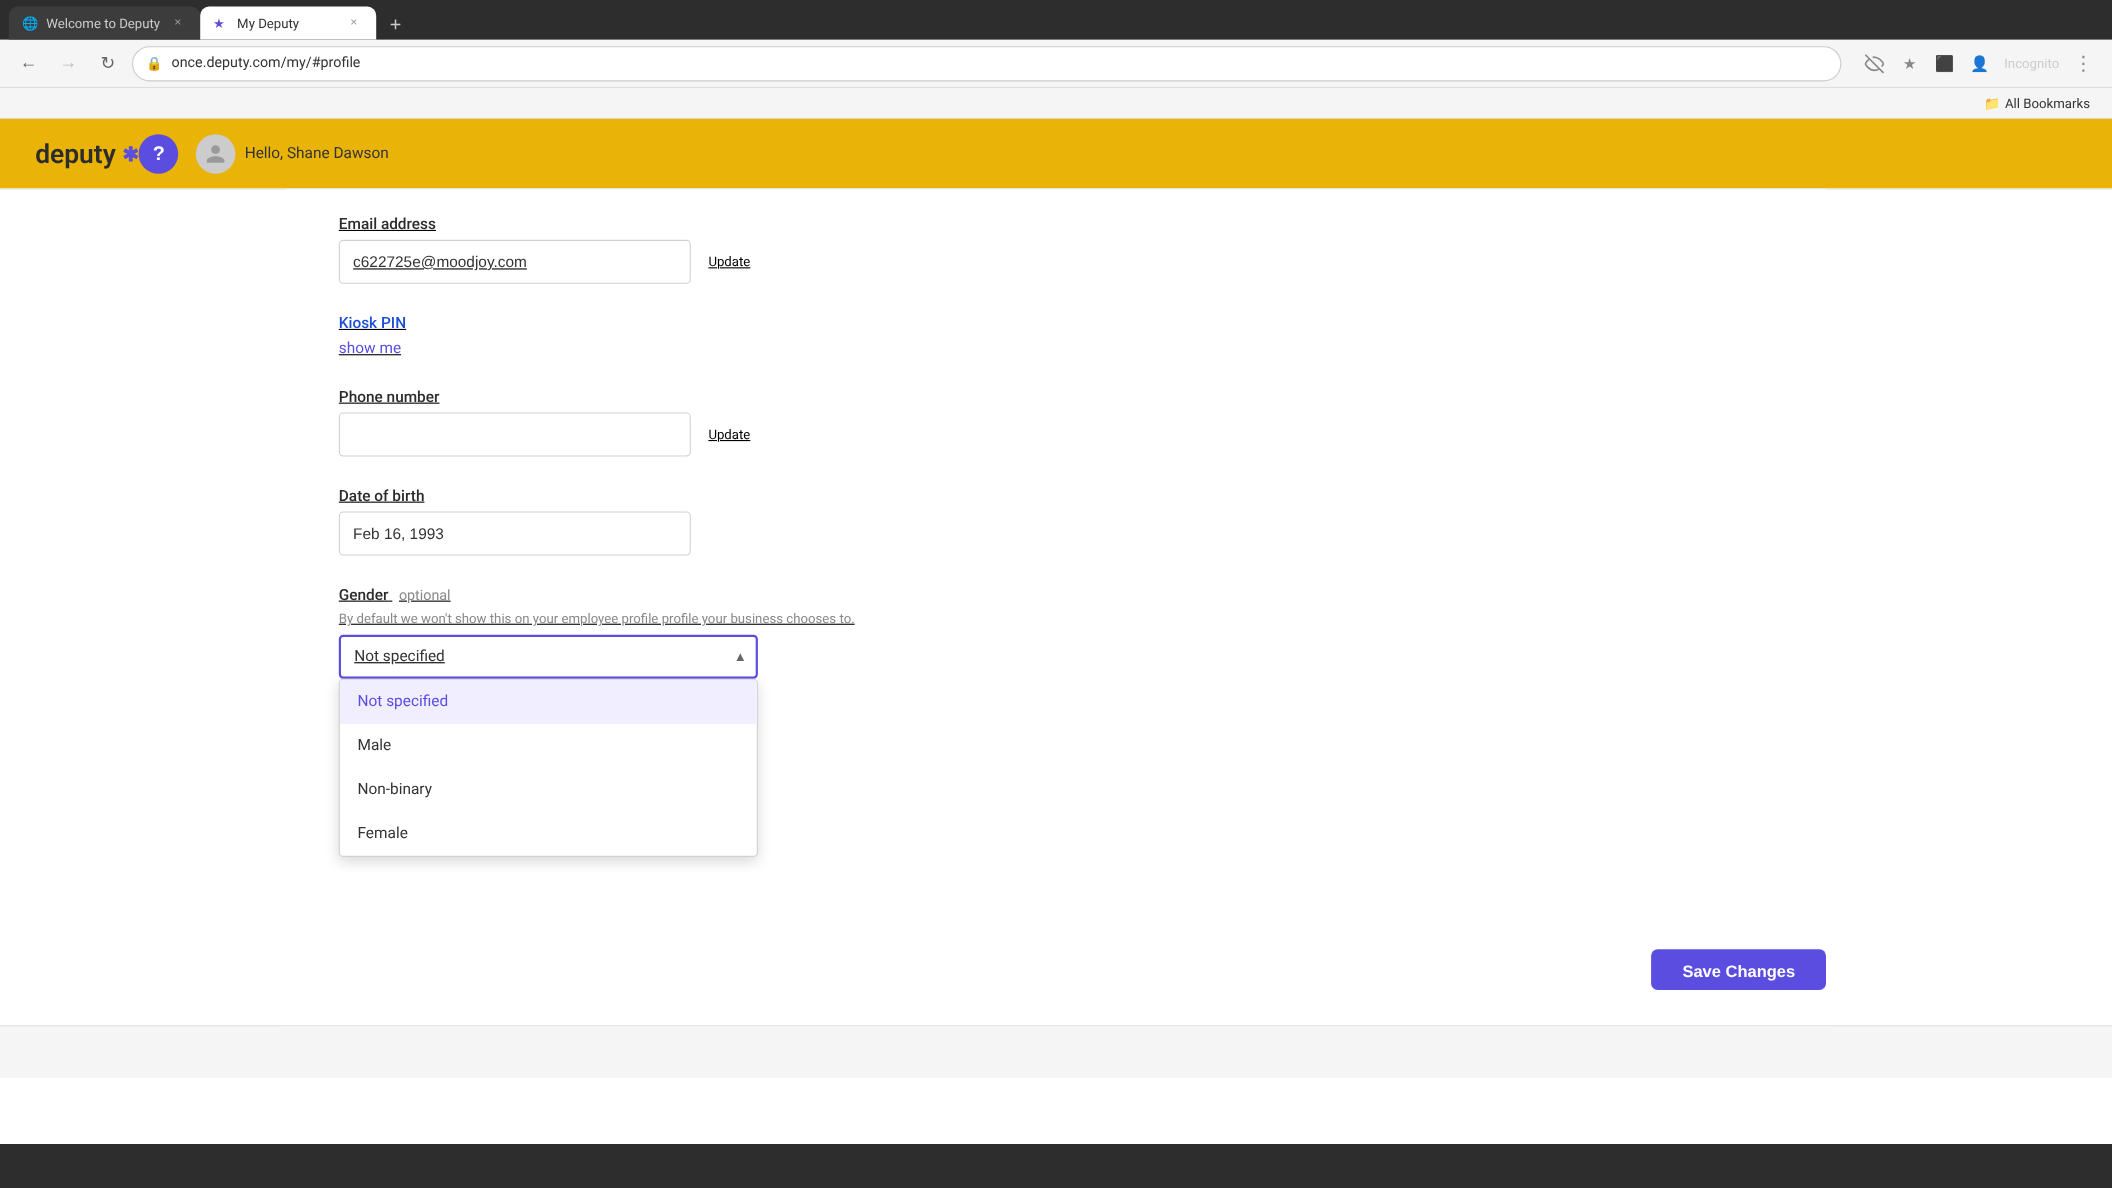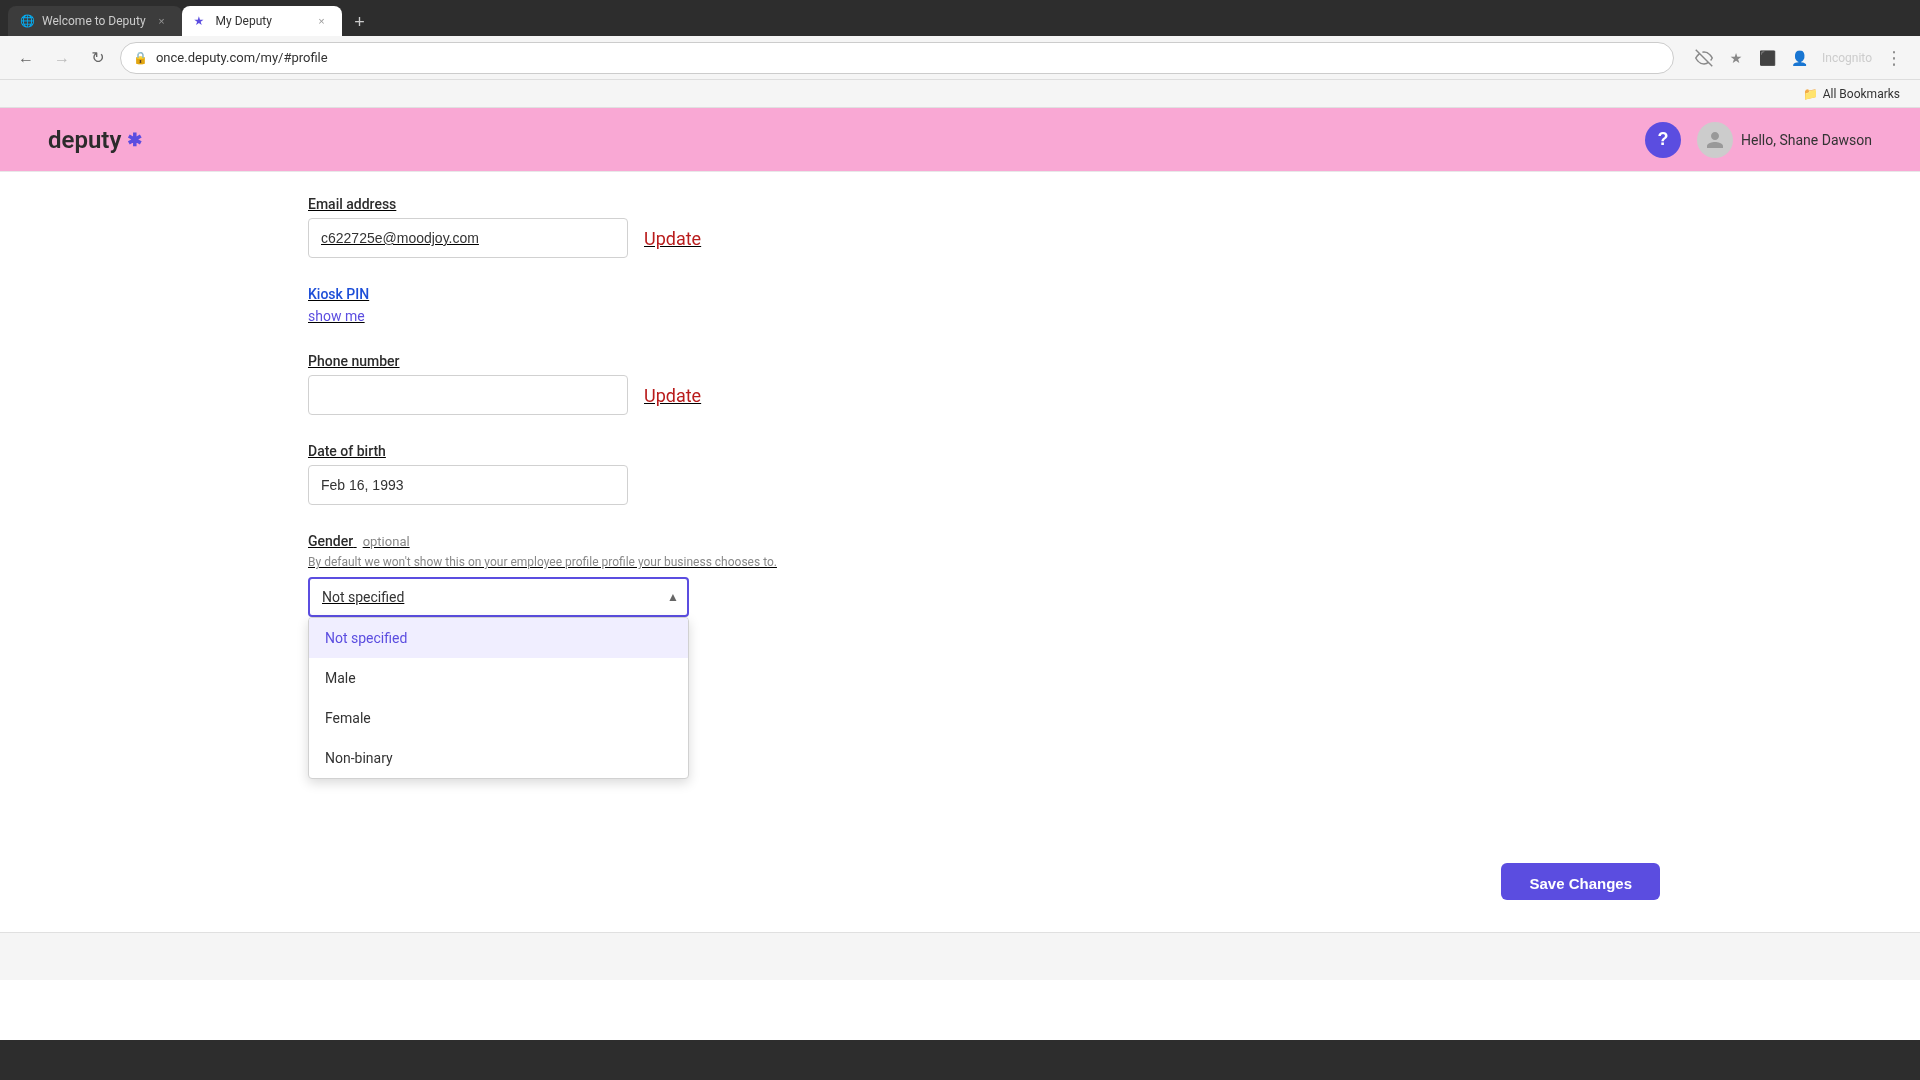--- a/index.html
+++ b/index.html
@@ -148,27 +148,26 @@
     }
 
     
     .page-content {
       background: #fff;
       min-height: calc(1080px - 40px - 36px - 44px - 28px);
     }
 
     
     .app-header {
-      background: #f9a8d4;
+      background: #eab308;
       border-bottom: 1px solid #e8e8e8;
       height: 64px;
       display: flex;
       align-items: center;
-      padding: 0 48px;
-      justify-content: space-between;
+      padding: 0 32px;
     }
     .deputy-logo {
       display: flex;
       align-items: center;
       gap: 6px;
       font-size: 24px;
       font-weight: 600;
       color: #2c2c2c;
     }
     .logo-star {
@@ -261,22 +260,22 @@
       outline: none;
     }
 
     .form-row {
       display: flex;
       align-items: center;
       gap: 16px;
     }
 
     .update-link {
-      color: #b91c1c;
-      font-size: 18px;
+      color: #000000;
+      font-size: 12px;
       text-decoration: none;
       cursor: pointer;
     }
 
     .show-me-link {
       color: #5b4de0;
       font-size: 14px;
       text-decoration: none;
       cursor: pointer;
     }
@@ -476,24 +475,24 @@
             </div>
             <span class="dropdown-arrow">▲</span>
             <div class="dropdown-menu">
               <div class="dropdown-option selected">
                 <span>Not specified</span>
               </div>
               <div class="dropdown-option">
                 <span>Male</span>
               </div>
               <div class="dropdown-option">
-                <span>Female</span>
+                <span>Non-binary</span>
               </div>
               <div class="dropdown-option">
-                <span>Non-binary</span>
+                <span>Female</span>
               </div>
             </div>
           </div>
         </div>
 
       </div>
 
       <div class="save-btn-container">
         <button class="save-btn">Save Changes</button>
       </div>

